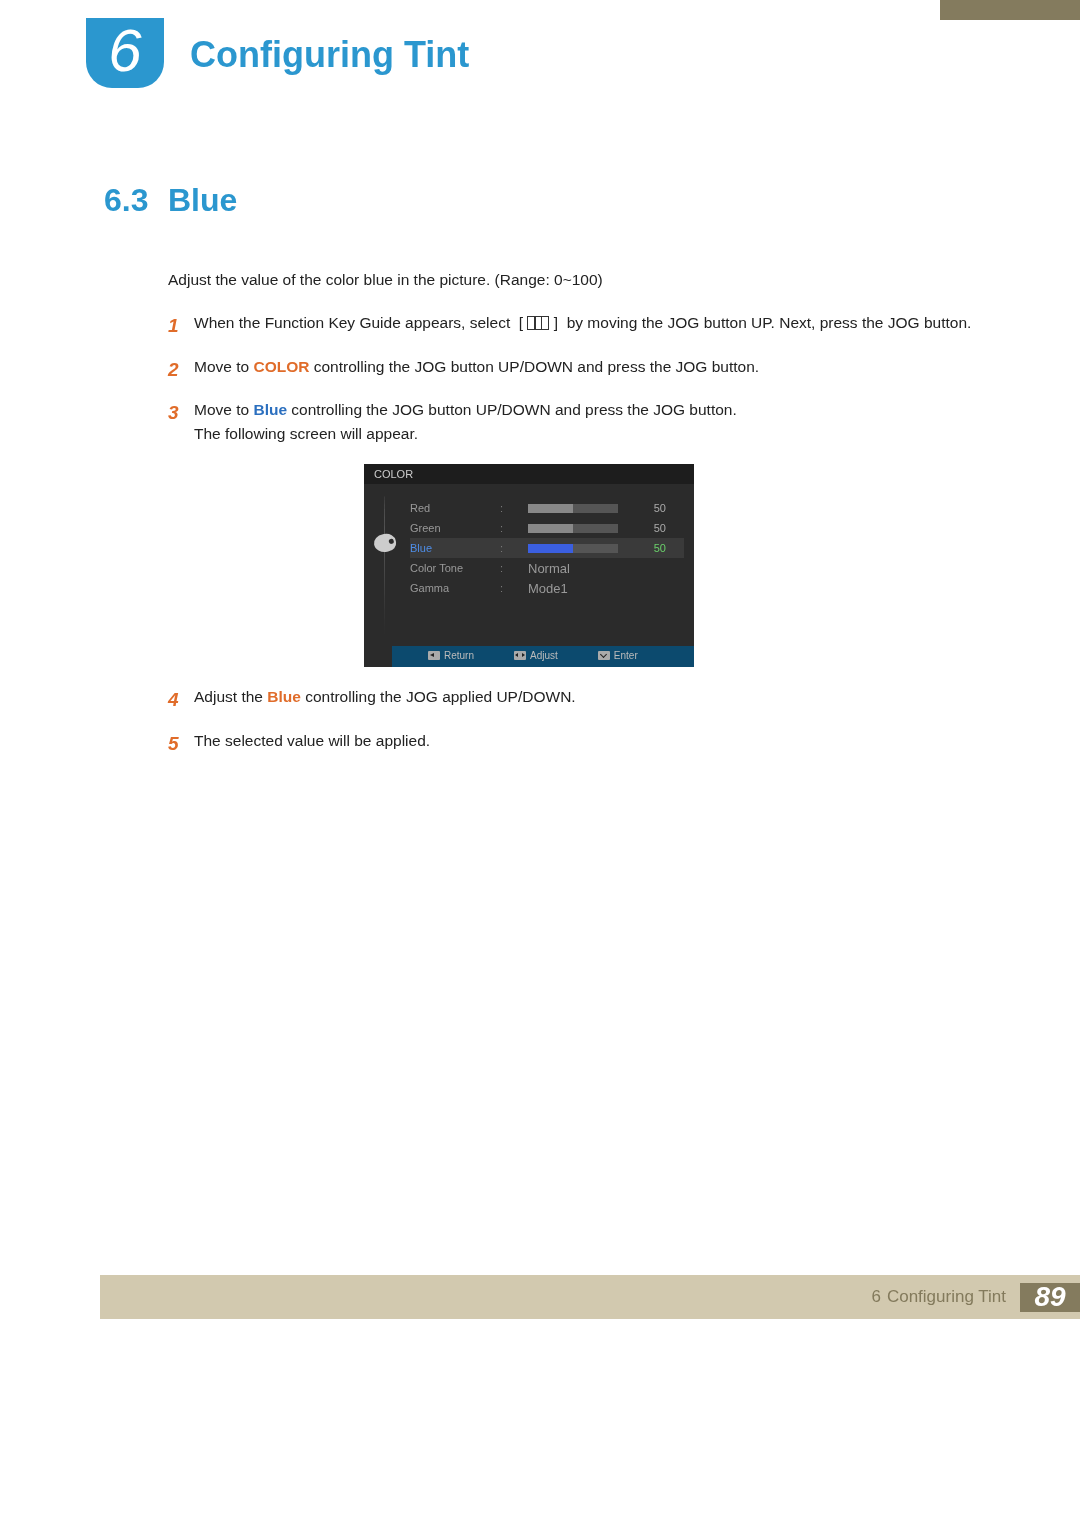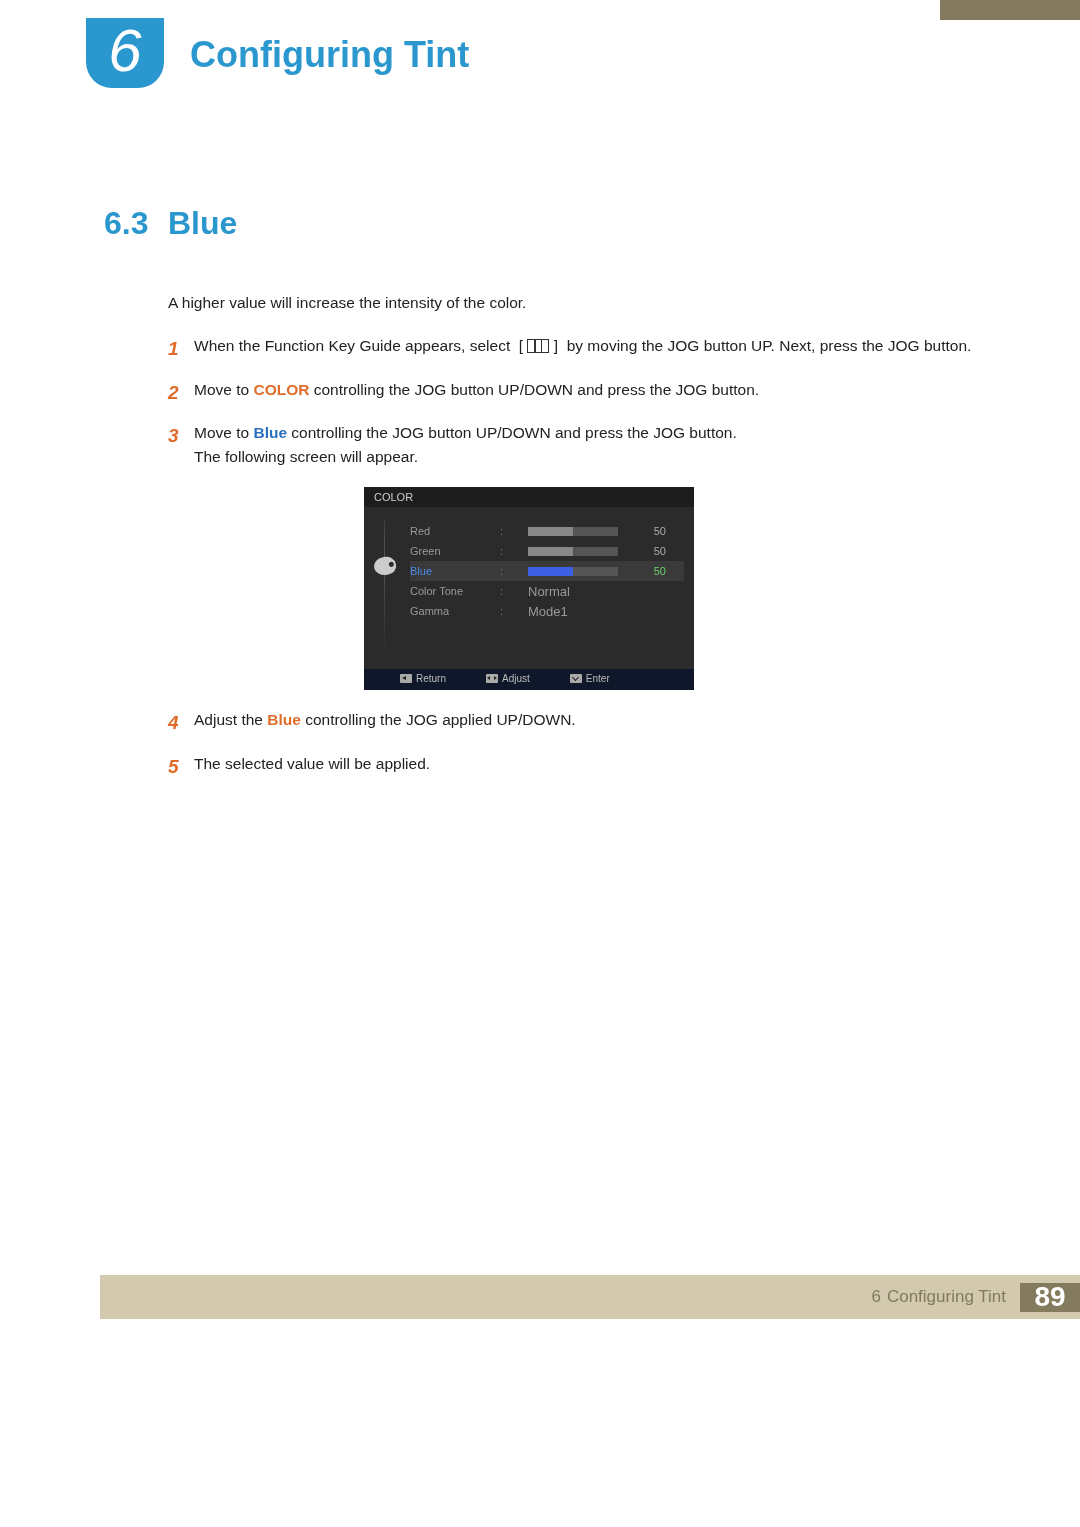--- a/index.html
+++ b/index.html
@@ -42,21 +42,21 @@
     color: #2b97cf;
     font-size: 36px;
     font-weight: bold;
   }
   .content {
     position: absolute;
     top: 182px;
     left: 104px;
     width: 870px;
   }
-  .section-row { display: flex; align-items: flex-start; margin-bottom: 50px; margin-top: 23px; }
+  .section-row { display: flex; align-items: flex-start; margin-bottom: 50px; }
   .section-num { color: #2b97cf; font-size: 32px; font-weight: bold; width: 64px; }
   .section-title { color: #2b97cf; font-size: 32px; font-weight: bold; }
   .para { font-size: 15.5px; line-height: 1.45; color: #222; margin-bottom: 20px; margin-left: 64px; }
   .subsection-row { display: flex; align-items: baseline; margin: 40px 0 24px 64px; }
   .subsection-num { color: #2b97cf; font-size: 20px; font-weight: bold; width: 60px; }
   .subsection-title { color: #2b97cf; font-size: 20px; font-weight: bold; }
   .step { display: flex; margin: 0 0 14px 64px; font-size: 15.5px; line-height: 1.55; color: #222; }
   .step-num { color: #e06c2a; font-style: italic; font-size: 19px; font-weight: bold; width: 26px; flex-shrink: 0; }
   .step-body { flex: 1; }
   .color-orange { color: #e06c2a; font-weight: bold; }
@@ -114,59 +114,59 @@
   .osd-row.selected .osd-label { color: #4e8de6; }
   .osd-colon { width: 6px; color: #777; }
   .osd-bar { width: 90px; height: 9px; background: #555; position: relative; }
   .osd-bar-fill { position: absolute; top: 0; left: 0; bottom: 0; width: 50%; background: #888; }
   .osd-row.selected .osd-bar-fill { background: #3b5fe0; }
   .osd-val { width: 26px; text-align: right; color: #aaa; font-size: 11px; }
   .osd-row.selected .osd-val { color: #6ad06a; }
   .osd-textval { color: #999; font-size: 13px; }
   .osd-footer {
     display: flex; gap: 40px; padding: 4px 0 6px 36px;
-    background: #0f172a; font-size: 10px; color: #bbb;
+    background: #0c4a6e; font-size: 10px; color: #bbb; margin-left: 28px;
   }
   .osd-footer span { display: inline-flex; align-items: center; gap: 4px; }
   .f-icon { display: inline-block; width: 12px; height: 9px; background: #aaa; border-radius: 1px; position: relative; }
   .f-icon.ret::after { content:""; position:absolute; left:2px; top:2px; width:0; height:0; border-top:2.5px solid transparent; border-bottom:2.5px solid transparent; border-right:4px solid #222; }
   .f-icon.adj::before, .f-icon.adj::after { content:""; position:absolute; top:2px; width:0; height:0; border-top:2.5px solid transparent; border-bottom:2.5px solid transparent; }
   .f-icon.adj::before { left:1px; border-right:3px solid #222; }
   .f-icon.adj::after { right:1px; border-left:3px solid #222; }
   .f-icon.ent::after { content:""; position:absolute; left:3px; top:1px; width:4px; height:4px; border-left:1.5px solid #222; border-bottom:1.5px solid #222; transform: rotate(-45deg); }
 
   
   .page-footer {
     position: absolute;
     left: 100px; right: 0; bottom: 208px; height: 44px;
     background: #d2c9af;
     display: flex; justify-content: flex-end; align-items: center;
   }
   .footer-title { color: #837a5c; font-size: 17px; margin-right: 14px; }
   .footer-chnum { color: #837a5c; font-size: 17px; margin-right: 6px; }
   .footer-pagenum {
     background: #847b5e; color: #fff; font-size: 28px; font-weight: bold;
-    width: 60px; height: 29px; display: flex; align-items: center; justify-content: center;
+    width: 60px; height: 29px; display: flex; align-items: center; justify-content: center; font-style: italic;
   }
 </style>
 </head>
 <body>
 
 <div class="olive-bar"></div>
 
 <div class="chapter-badge">6</div>
 <div class="chapter-title">Configuring Tint</div>
 
 <div class="content">
   <div class="section-row">
     <div class="section-num">6.3</div>
     <div class="section-title">Blue</div>
   </div>
 
-  <div class="para">A higher value will increase the intensity of the color.</div>
+  <div class="para">Adjust the value of the color blue in the picture. (Range: 0~100)</div>
 
 
   <div class="step">
     <div class="step-num">1</div>
     <div class="step-body">
       <span>When the Function Key Guide appears, select</span>
       &nbsp;[&nbsp;<span class="menu-icon"></span>&nbsp;]&nbsp;
       <span>by moving the JOG button UP. Next, press the JOG button.</span>
     </div>
   </div>

